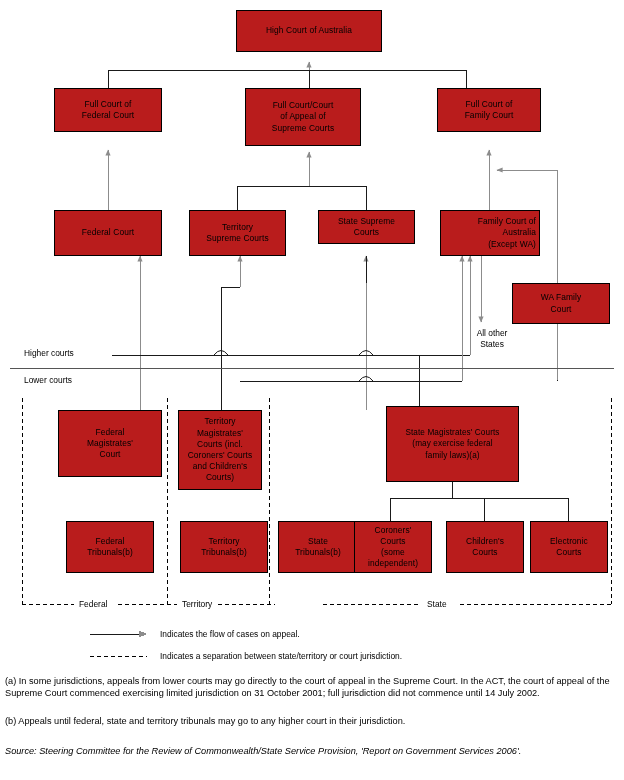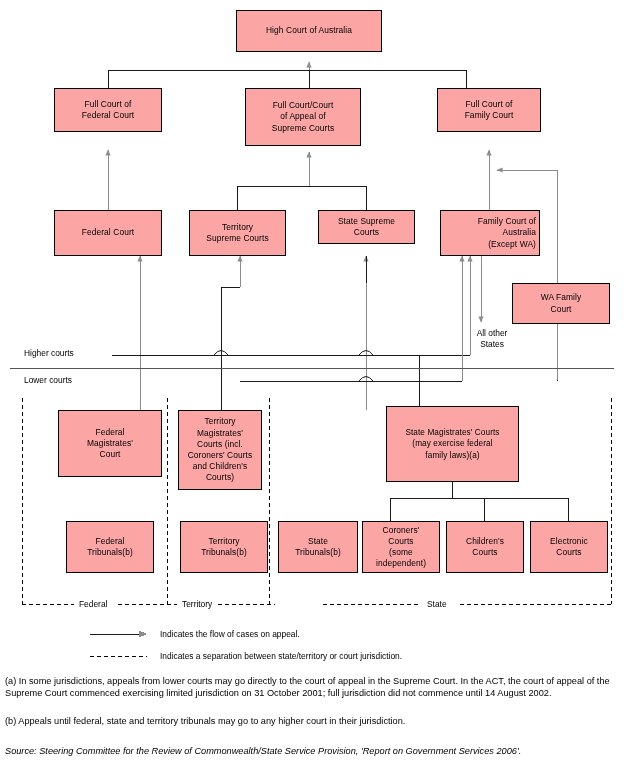--- a/index.html
+++ b/index.html
@@ -25,21 +25,21 @@
     position: absolute;
     left: 0; top: 0;
     width: 624px;
     height: 780px;
     pointer-events: none;
   }
   .node {
     position: absolute;
     box-sizing: border-box;
     border: 1px solid #000000;
-    background: #fca5a5;
+    background: #b91c1c;
     display: flex;
     align-items: center;
     justify-content: center;
     text-align: center;
     font-size: 8.4px;
     line-height: 11.2px;
     letter-spacing: 0.1px;
     color: #000000;
     padding: 2px 3px;
   }
@@ -237,21 +237,21 @@
   <div class="node" style="left:180px; top:521px; width:88px; height:52px;">
     <span style="white-space:pre-line;">Territory
 Tribunals(b)</span>
   </div>
 
   <div class="node" style="left:278px; top:521px; width:80px; height:52px;">
     <span style="white-space:pre-line;">State
 Tribunals(b)</span>
   </div>
 
-  <div class="node" style="left:362px; top:521px; width:78px; height:52px;">
+  <div class="node" style="left:354px; top:521px; width:78px; height:52px;">
     <span style="white-space:pre-line;">Coroners'
 Courts
 (some
 independent)</span>
   </div>
 
   <div class="node" style="left:446px; top:521px; width:78px; height:52px;">
     <span style="white-space:pre-line;">Children's
 Courts</span>
   </div>
@@ -271,19 +271,19 @@
   <div class="lbl" style="left:79px; top:599px;">Federal</div>
 
   <div class="lbl" style="left:182px; top:599px;">Territory</div>
 
   <div class="lbl" style="left:427px; top:599px;">State</div>
 
   <div class="legend-text" style="left:160px; top:629px;">Indicates the flow of cases on appeal.</div>
 
   <div class="legend-text" style="left:160px; top:651px;">Indicates a separation between state/territory or court jurisdiction.</div>
 
-  <div class="footnote" style="top:675px;">(a) In some jurisdictions, appeals from lower courts may go directly to the court of appeal in the Supreme Court. In the ACT, the court of appeal of the Supreme Court commenced exercising limited jurisdiction on 31 October 2001; full jurisdiction did not commence until 14 August 2002.</div>
+  <div class="footnote" style="top:675px;">(a) In some jurisdictions, appeals from lower courts may go directly to the court of appeal in the Supreme Court. In the ACT, the court of appeal of the Supreme Court commenced exercising limited jurisdiction on 31 October 2001; full jurisdiction did not commence until 14 July 2002.</div>
 
   <div class="footnote" style="top:715px;">(b) Appeals until federal, state and territory tribunals may go to any higher court in their jurisdiction.</div>
 
   <div class="footnote src" style="top:745px;">Source: Steering Committee for the Review of Commonwealth/State Service Provision, 'Report on Government Services 2006'.</div>
 
 </div>
 
 </body></html>

